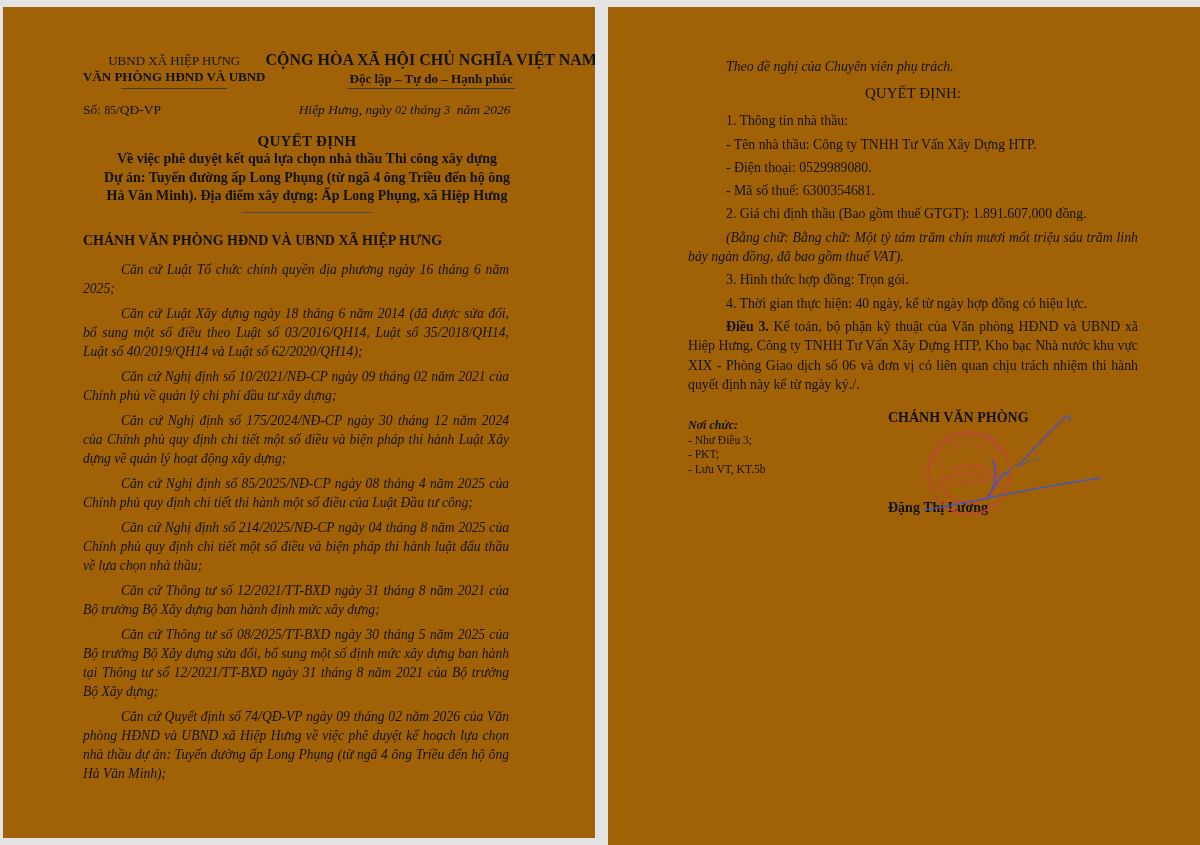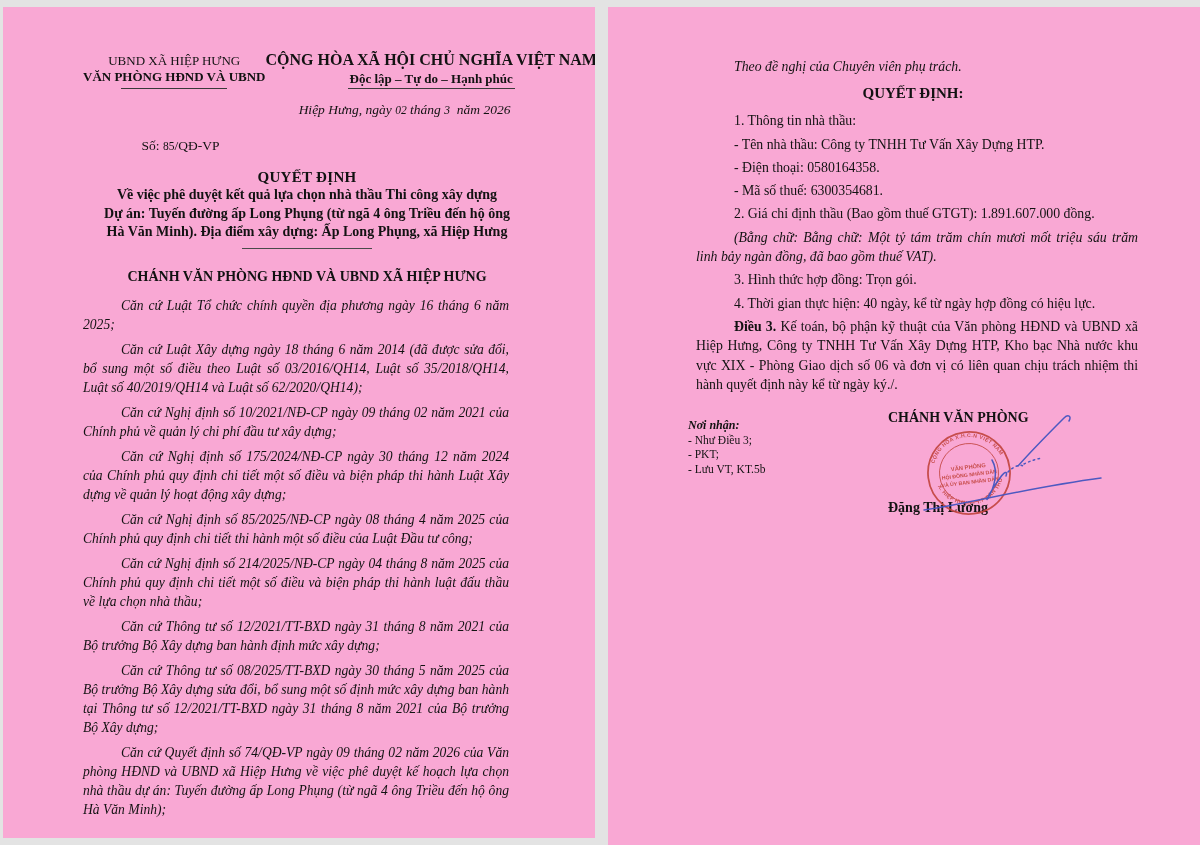--- a/index.html
+++ b/index.html
@@ -4,59 +4,59 @@
 <style>
   html,body { margin:0; padding:0; }
   body {
     width:1200px; height:845px;
     background:#e3e3e3;
     font-family:"Liberation Serif", serif;
     color:#121212;
     position:relative;
     overflow:hidden;
   }
-  .page { position:absolute; background:#f9a8d4; overflow:hidden; }
+  .page { position:absolute; background:#a16207; overflow:hidden; }
   #page1 { left:3px;   top:7px; width:592px; height:831px; }
   #page2 { left:608px; top:7px; width:592px; height:838px; }
 
   .inner1 { padding:44px 64px 0 80px; }
   .inner2 { padding:50px 62px 0 80px; }
 
   
   .hdr-row { display:flex; }
   .hdr-left { width:195px; text-align:center; padding-top:2px; }
   .org-top { font-size:13px; white-space:nowrap; }
   .org-bottom { font-size:13px; font-weight:bold; white-space:nowrap; }
   .org-rule { width:106px; border-top:1.4px solid #3a3a3a; margin:3px auto 0; }
   .hdr-right { flex:1; text-align:center; }
   .motto-top { font-size:16px; font-weight:bold; white-space:nowrap; }
   .motto-bottom { font-size:13px; font-weight:bold; display:inline-block;
                   border-bottom:1.4px solid #3a3a3a; padding:0 2px 1px; margin-top:1px; }
 
   .num-date-row { display:flex; margin-top:13px; }
-  .doc-num { width:195px; text-align:center; font-size:13.5px;margin-top:36px; }
+  .doc-num { width:195px; font-size:13.5px; }
   .date-line { flex:1; text-align:center; font-style:italic; font-size:13.5px; }
   .fill { font-size:11.5px; }
 
   .title-block { text-align:center; margin-top:15px; }
   .title-main { font-size:15px; font-weight:bold; letter-spacing:.3px; }
   .title-sub  { font-size:14px; font-weight:bold; line-height:18.5px; }
   .title-rule { width:130px; border-top:1.6px solid #4a4a4a; margin:6px auto 0; }
 
-  .authority { text-align:center; font-weight:bold; font-size:14px; margin-top:20px; }
+  .authority { font-weight:bold; font-size:14px; margin-top:20px; }
 
   .recitals { margin-top:11px; margin-right:22px; }
   .recitals p { margin:0 0 6px 0; font-style:italic; font-size:13.6px;
                 line-height:19px; text-align:justify; text-indent:38px; }
 
   
   .body p { font-size:13.8px; line-height:19.3px; text-align:justify;
-            text-indent:38px; margin:0 0 4px 8px; }
+            text-indent:38px; margin:0 0 4px 0; }
   .proposal { font-style:italic; margin-bottom:9px !important; }
-  .decision-head { text-align:center; font-weight:bold; font-size:15px; margin:4px 0 9px; }
+  .decision-head { text-align:center; font-weight:normal; font-size:15px; margin:4px 0 9px; }
   .bold { font-weight:bold; }
   .words { font-style:italic; }
 
   .sig-area { position:relative; margin-top:16px; height:180px; }
   .recipients { position:absolute; left:0; top:8px; font-size:11.5px; line-height:14.5px; }
   .rec-label { font-weight:bold; font-style:italic; font-size:12px; }
   .signer { position:absolute; left:200px; top:0; width:250px; text-align:left; }
   .signer-title { font-weight:bold; font-size:14px; white-space:nowrap; }
   .signer-name  { font-weight:bold; font-size:14px; margin-top:74px; white-space:nowrap; }
 
@@ -114,34 +114,34 @@
 </div>
 
 <div class="page" id="page2">
   <div class="inner2 body">
     <p class="proposal">Theo đề nghị của Chuyên viên phụ trách.</p>
     <div class="decision-head">QUYẾT ĐỊNH:</div>
 
 
     <p>1. Thông tin nhà thầu:</p>
     <p>- Tên nhà thầu: Công ty TNHH Tư Vấn Xây Dựng HTP.</p>
-    <p>- Điện thoại: 0580164358.</p>
+    <p>- Điện thoại: 0529989080.</p>
     <p>- Mã số thuế: 6300354681.</p>
     <p>2. Giá chỉ định thầu (Bao gồm thuế GTGT): 1.891.607.000 đồng.</p>
 
     <p class="words">(Bằng chữ: Bằng chữ: Một tỷ tám trăm chín mươi mốt triệu sáu trăm linh bảy ngàn đồng, đã bao gồm thuế VAT).</p>
 
     <p>3. Hình thức hợp đồng: Trọn gói.</p>
     <p>4. Thời gian thực hiện: 40 ngày, kể từ ngày hợp đồng có hiệu lực.</p>
 
     <p><span class="bold">Điều 3.</span><span> Kế toán, bộ phận kỹ thuật của Văn phòng HĐND và UBND xã Hiệp Hưng, Công ty TNHH Tư Vấn Xây Dựng HTP, Kho bạc Nhà nước khu vực XIX - Phòng Giao dịch số 06 và đơn vị có liên quan chịu trách nhiệm thi hành quyết định này kể từ ngày ký./.</span></p>
 
     <div class="sig-area">
       <div class="recipients">
-        <div class="rec-label">Nơi nhận:</div>
+        <div class="rec-label">Nơi chức:</div>
         <div>- Như Điều 3;</div>
         <div>- PKT;</div>
         <div>- Lưu VT, KT.5b</div>
       </div>
 
       <div class="signer">
         <div class="signer-title">CHÁNH VĂN PHÒNG</div>
 
         <svg class="stamp" width="90" height="90" viewBox="0 0 90 90">
           <circle cx="45" cy="45" r="41" fill="none" stroke="#c2443e" stroke-width="1.8"></circle>

